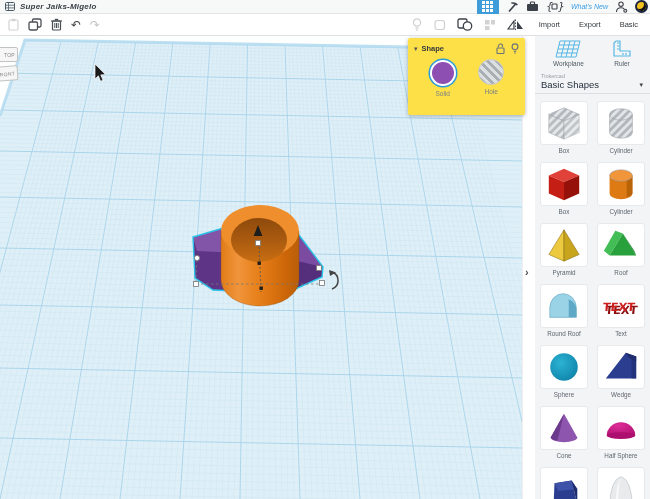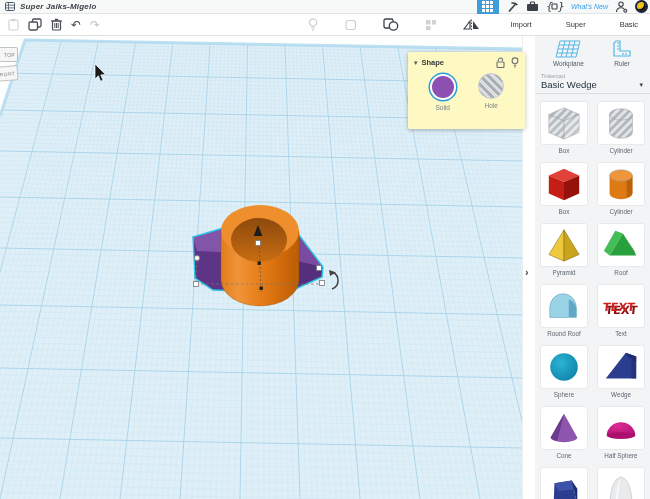--- a/index.html
+++ b/index.html
@@ -16,41 +16,41 @@
   .grid-btn { width:22px; height:14px; background:#3e9cd9; display:flex; align-items:center; justify-content:center; }
   .whats-new { font-size:7px; color:#3aa0e8; white-space:nowrap; }
   .avatar { width:13px; height:13px; border-radius:50%; background:#17223f; position:relative; overflow:hidden; flex:0 0 auto; }
   .avatar::after { content:""; position:absolute; left:2px; top:2px; width:9px; height:9px; border-radius:50%;
     background:#f2c11d; box-shadow:inset -2px -2px 0 #111; }
 
   
   .toolbar { position:absolute; top:14px; left:0; width:650px; height:22px; background:#fff;
     border-bottom:1px solid #e0e0e0; display:flex; align-items:center; z-index:30; }
   .tool-left { display:flex; align-items:center; gap:9px; padding-left:8px; }
-  .tool-right { margin-left:auto; display:flex; align-items:center; gap:26px; padding-right:8px; }
+  .tool-right { margin-left:auto; display:flex; align-items:center; gap:11px; padding-right:8px; }
   .txt-btn { font-size:7.5px; color:#33383d; padding:2px 4px; cursor:pointer; }
   .u-arrow { font-size:12px; line-height:10px; color:#444; font-family:"DejaVu Sans",sans-serif; }
   .u-arrow.faded { color:#c4c4c4; }
   .icon-btn { display:flex; align-items:center; justify-content:center; }
 
   
   .mainrow { position:absolute; top:36px; left:0; width:650px; height:463px; display:flex; }
   .viewport { position:relative; width:522px; height:463px; background:#fdfefe; overflow:hidden; }
   .gutter { width:13px; height:463px; background:#fff; position:relative; border-left:1px solid #eee; }
   .gutter-chevron { position:absolute; top:230px; left:2px; font-size:11px; color:#4a4f54; font-weight:bold; cursor:pointer; }
 
   
   .vc-box { position:absolute; left:-6px; width:24px; height:15px; background:#f6f6f6;
     border:1px solid #c2c2c2; border-radius:2px; display:flex; align-items:center; justify-content:flex-end;
     padding-right:2px; font-size:5px; color:#8a8a8a; letter-spacing:.3px; }
   .vc-top { top:11px; }
   .vc-front { top:30px; transform:rotate(-4deg); }
 
   
-  .shape-panel { position:absolute; top:52px; left:408px; width:117px; height:77px; background:#fef9c3;
+  .shape-panel { position:absolute; top:38px; left:408px; width:117px; height:77px; background:#fde047;
     border-radius:2px; box-shadow:0 1px 4px rgba(0,0,0,.28); z-index:20; }
   .sp-head { display:flex; align-items:center; gap:4px; padding:5px 6px 2px 6px; }
   .sp-caret { font-size:7px; color:#555; }
   .sp-title { font-size:7.5px; font-weight:bold; color:#33383d; }
   .sp-head-icons { margin-left:auto; display:flex; gap:6px; align-items:center; }
   .sp-swatches { display:flex; justify-content:space-around; padding:3px 10px 0 10px; }
   .swatch { display:flex; flex-direction:column; align-items:center; gap:3px; cursor:pointer; }
   .sw-circle { width:26px; height:26px; border-radius:50%; position:relative; }
   .sw-solid { background:#8d4fb1; box-shadow:0 0 0 2px #fff, 0 0 0 3.5px #2b9cd8; margin:3px; width:22px; height:22px; }
   .sw-hole { background:repeating-linear-gradient(45deg,#dcdfe1 0 3px,#a9aeb3 3px 6px); border:1px solid #c8ccd0; }
@@ -194,21 +194,21 @@
           </svg>
       </span>
       <span class="icon-btn">
         <svg width="17" height="12" viewBox="0 0 17 12">
             <polygon points="1,10 7,2 7,10" fill="none" stroke="#3b4148" stroke-width="1.2"></polygon>
             <polygon points="10,2 16,10 10,10" fill="#3b4148"></polygon>
             <line x1="8.5" y1="0.5" x2="8.5" y2="11.5" stroke="#3b4148" stroke-width="0.9" stroke-dasharray="1.6 1.4"></line>
           </svg>
       </span>
       <span class="txt-btn">Import</span>
-      <span class="txt-btn">Super</span>
+      <span class="txt-btn">Export</span>
       <span class="txt-btn">Basic</span>
     </div>
   </div>
 
   <div class="mainrow">
     <div class="viewport">
       <svg id="vp-svg" width="522" height="463" viewBox="0 0 522 463">
         <defs>
           <clipPath id="plane-clip">
               <polygon points="25,4 522,13 522,463 0,463 0,80"></polygon>
@@ -515,21 +515,21 @@
                   <line x1="11" y1="13" x2="11" y2="15"></line>
                   <line x1="14" y1="13" x2="14" y2="15"></line>
                 </g>
               </svg>
           </span>
           <span class="sb-tool-label">Ruler</span>
         </div>
       </div>
       <div class="sb-lib">
         <div class="sb-brand">Tinkercad</div>
-        <div class="sb-libname">Basic Wedge</div>
+        <div class="sb-libname">Basic Shapes</div>
         <span class="sb-lib-caret">▾</span>
       </div>
       <div class="shape-grid" id="shape-grid">
   <div class="shape-card">
     <div class="thumb">
               <svg width="38" height="38" viewBox="0 0 40 40">
                 <defs>
                   <pattern id="p1" width="6" height="6" patternUnits="userSpaceOnUse" patternTransform="rotate(45)">
                     <rect width="6" height="6" fill="#e2e5e7"></rect>
                     <rect width="3" height="6" fill="#b2b8bd"></rect>

